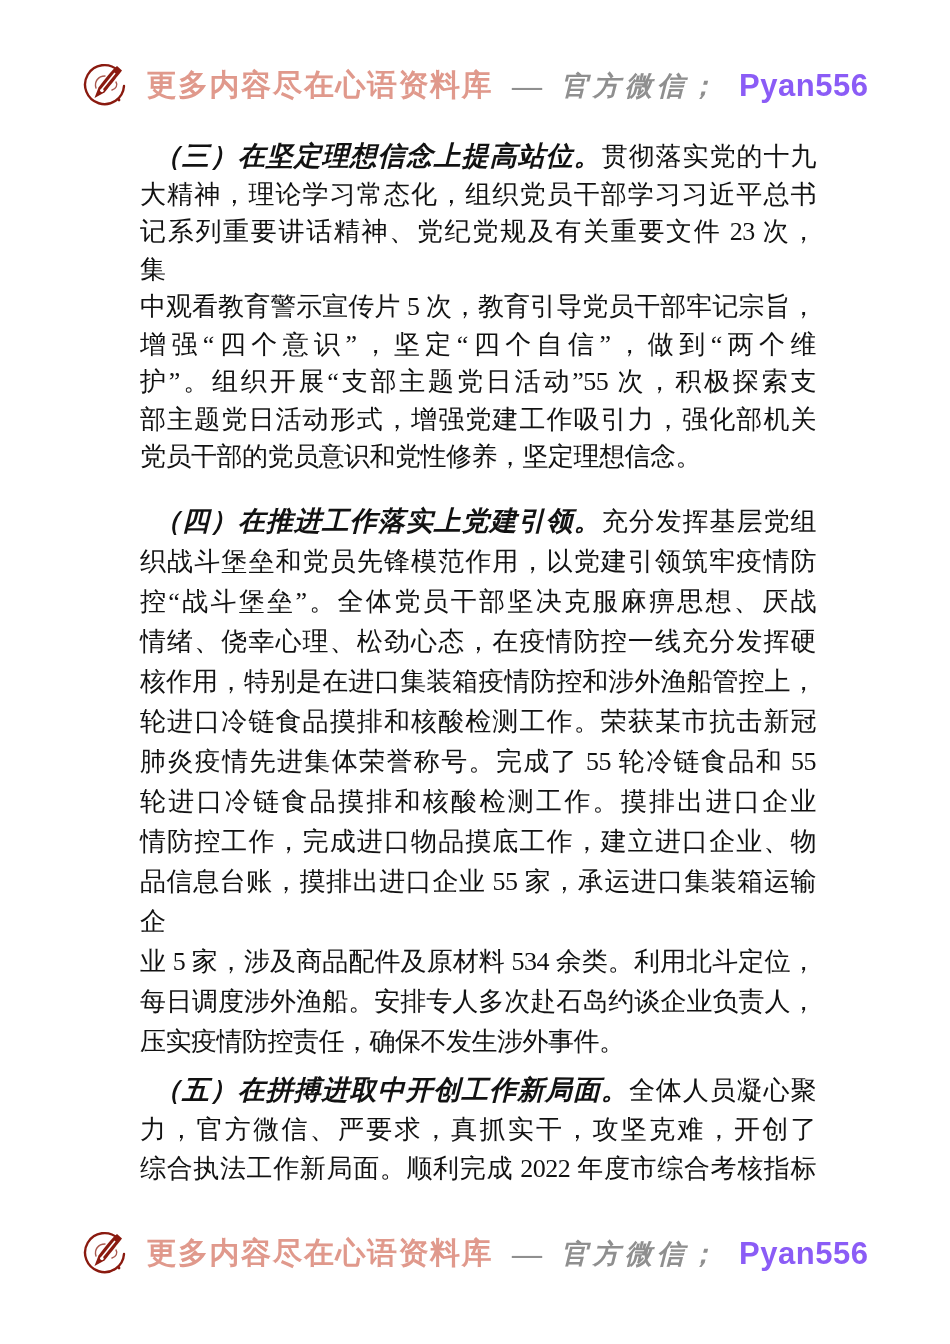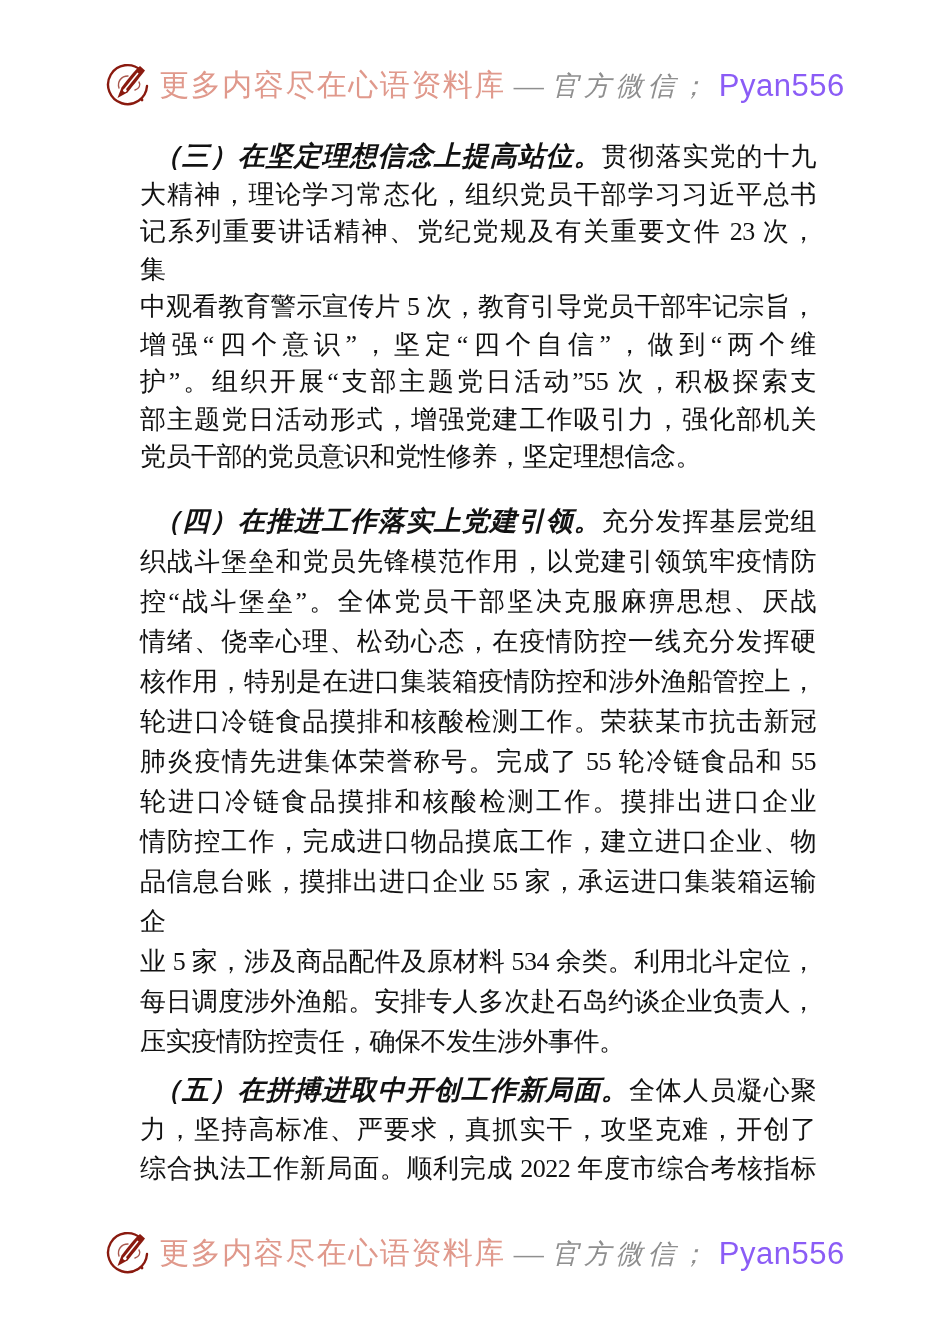--- a/index.html
+++ b/index.html
@@ -1,21 +1,21 @@
 <!DOCTYPE html>
 <html><head>
 <meta charset="utf-8">
 <style>
   html,body{margin:0;padding:0;background:#ffffff;}
   .page{position:relative;width:950px;height:1344px;background:#ffffff;overflow:hidden;
         font-family:"Liberation Serif","DejaVu Serif",serif;}
 
   
   .wm{position:absolute;left:0;right:0;display:flex;align-items:center;
-      justify-content:center;gap:7px;white-space:nowrap;}
+      justify-content:center;gap:18px;white-space:nowrap;font-weight:bold;}
   .wm-header{top:62px;}
   .wm-footer{top:1230px;}
   .logo{width:47px;height:47px;flex:0 0 auto;}
   .brand{font-size:30px;color:#e0998c;letter-spacing:1.5px;
          font-family:"Liberation Serif","DejaVu Serif",serif;}
   .dash{font-size:30px;color:#8f8f8f;margin:0 1px;}
   .wlabel{font-size:27px;color:#8f8f8f;font-style:italic;letter-spacing:5px;
           font-family:"Liberation Serif","DejaVu Serif",serif;}
   .wid{font-size:31px;color:#8b5cf6;letter-spacing:0.5px;
        font-family:"Liberation Sans","DejaVu Sans",sans-serif;}
@@ -80,21 +80,21 @@
       <div class="line">情防控工作，完成进口物品摸底工作，建立进口企业、物</div>
       <div class="line">品信息台账，摸排出进口企业 55 家，承运进口集装箱运输</div>
       <div class="line nj">企</div>
       <div class="line">业 5 家，涉及商品配件及原材料 534 余类。利用北斗定位，</div>
       <div class="line">每日调度涉外渔船。安排专人多次赴石岛约谈企业负责人，</div>
       <div class="line nj">压实疫情防控责任，确保不发生涉外事件。</div>
     </div>
 
     <div class="para para-5">
       <div class="line first"><b class="hd">（五）在拼搏进取中开创工作新局面。</b><span>全体人员凝心聚</span></div>
-      <div class="line">力，坚持高标准、严要求，真抓实干，攻坚克难，开创了</div>
+      <div class="line">力，官方微信、严要求，真抓实干，攻坚克难，开创了</div>
       <div class="line">综合执法工作新局面。顺利完成 2022 年度市综合考核指标</div>
     </div>
 
   </div>
 
   <div class="wm wm-footer">
     <svg class="logo" viewBox="0 0 47 47">
       <path d="M 36 8.5 A 19.5 19.5 0 1 0 42 24" fill="none" stroke="#8a1a0f" stroke-width="2.4" stroke-linecap="round"></path>
       <path d="M 14 26 C 12 20 16 14 23 14" fill="none" stroke="#a9584e" stroke-width="1.4" stroke-linecap="round"></path>
       <path d="M 30 28 C 34 27 36 23 34 20" fill="none" stroke="#a9584e" stroke-width="1.4" stroke-linecap="round"></path>

